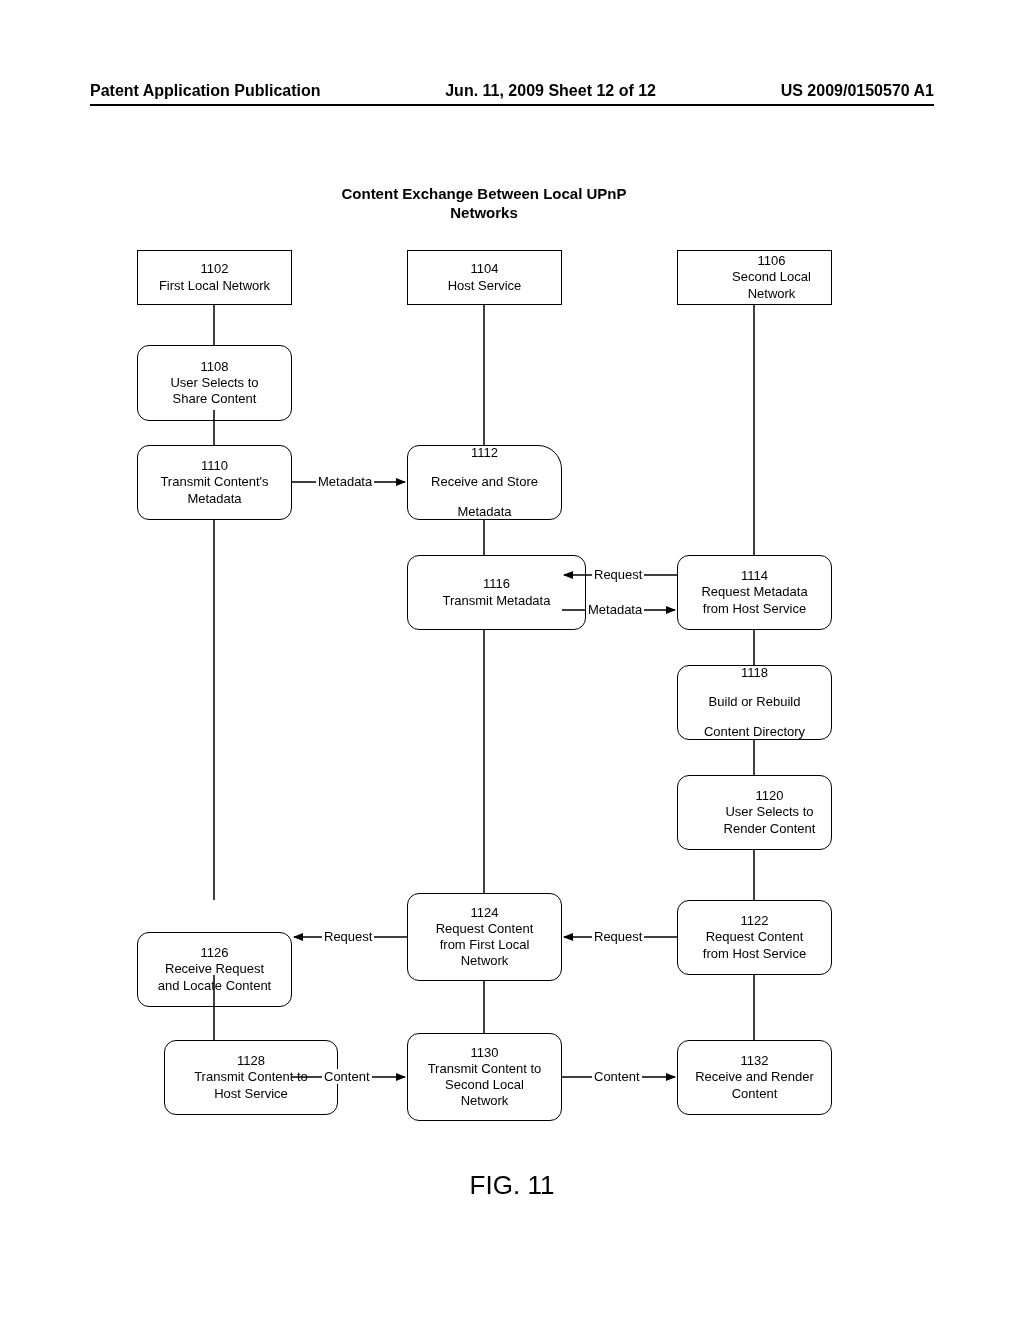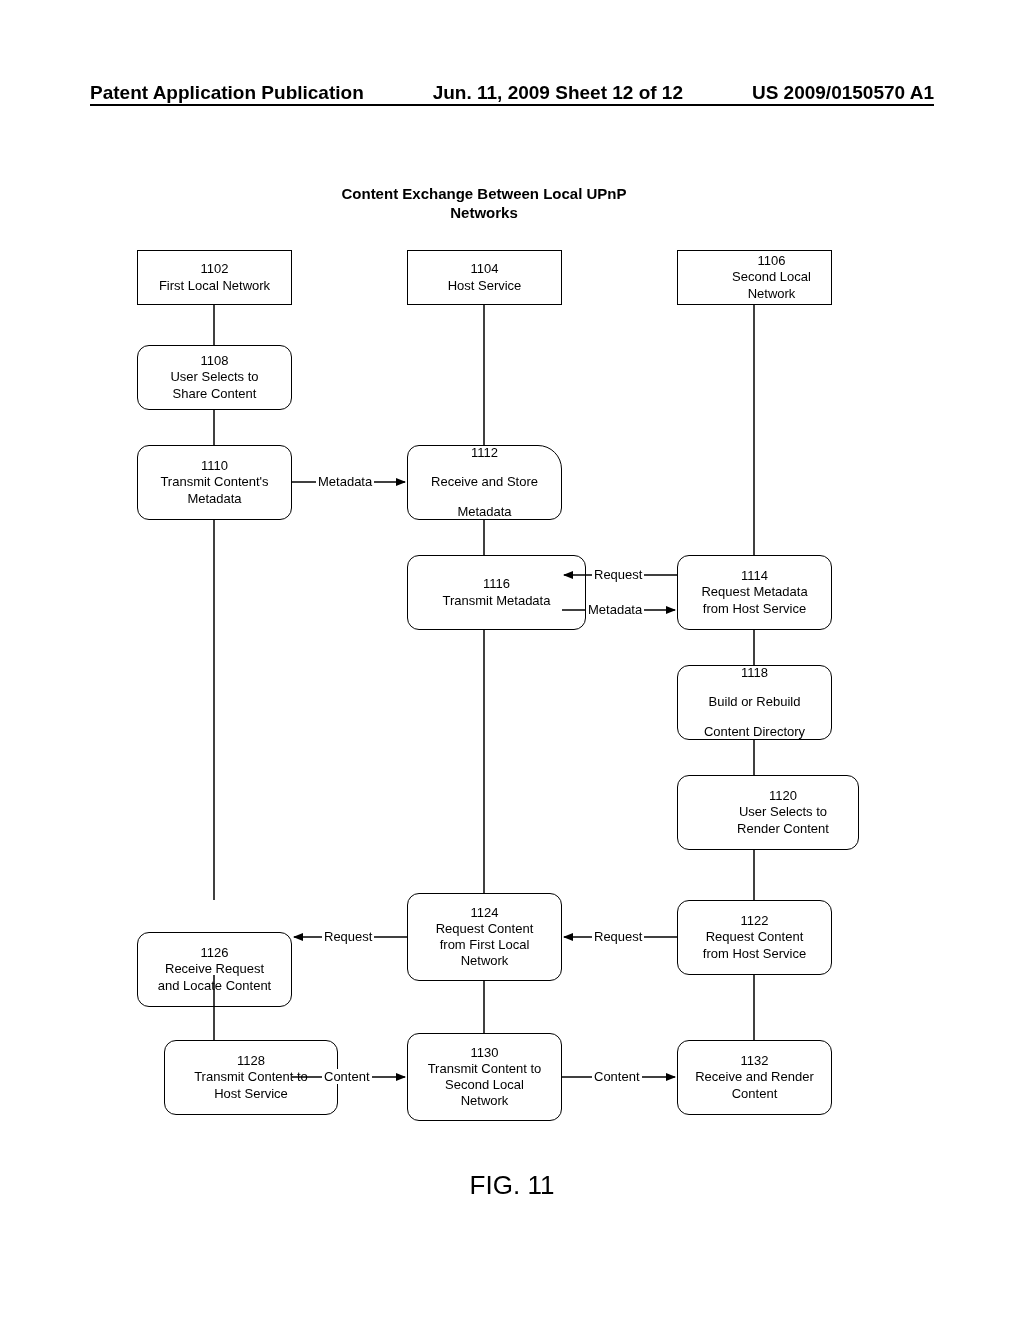--- a/index.html
+++ b/index.html
@@ -16,21 +16,21 @@
     width: 1024px;
     height: 1320px;
   }
   .header {
     position: absolute;
     top: 82px;
     left: 90px;
     right: 90px;
     display: flex;
     justify-content: space-between;
-    font-size: 19px;
+    font-size: 16px;
     font-weight: bold;
   }
   .hr {
     position: absolute;
     top: 104px;
     left: 90px;
     right: 90px;
     border-top: 2px solid #000;
   }
   .diagram-title {
@@ -111,21 +111,21 @@
   <div class="box" style="left:407px; top:250px; width:155px; height:55px;">
     <span>1104</span>
     <span>Host Service</span>
   </div>
   <div class="box" style="left:677px; top:250px; width:155px; height:55px;padding-left:40px;">
     <span>1106</span>
     <span>Second Local</span>
     <span>Network</span>
   </div>
 
-  <div class="box rounded" style="left:137px; top:345px; width:155px; height:65px;">
+  <div class="box rounded" style="left:137px; top:345px; width:155px; height:76px;">
     <span>1108</span>
     <span>User Selects to</span>
     <span>Share Content</span>
   </div>
 
   <div class="box rounded" style="left:137px; top:445px; width:155px; height:75px;">
     <span>1110</span>
     <span>Transmit Content's</span>
     <span>Metadata</span>
   </div>
@@ -146,21 +146,21 @@
     <span>1116</span>
     <span>Transmit Metadata</span>
   </div>
 
   <div class="box rounded" style="left:677px; top:665px; width:155px; height:75px;gap:13px;">
     <span>1118</span>
     <span>Build or Rebuild</span>
     <span>Content Directory</span>
   </div>
 
-  <div class="box rounded" style="left:677px; top:775px; width:182px; height:75px;padding-left:36px;">
+  <div class="box rounded" style="left:677px; top:775px; width:155px; height:75px;padding-left:36px;">
     <span>1120</span>
     <span>User Selects to</span>
     <span>Render Content</span>
   </div>
 
   <div class="box rounded" style="left:677px; top:900px; width:155px; height:75px;">
     <span>1122</span>
     <span>Request Content</span>
     <span>from Host Service</span>
   </div>

